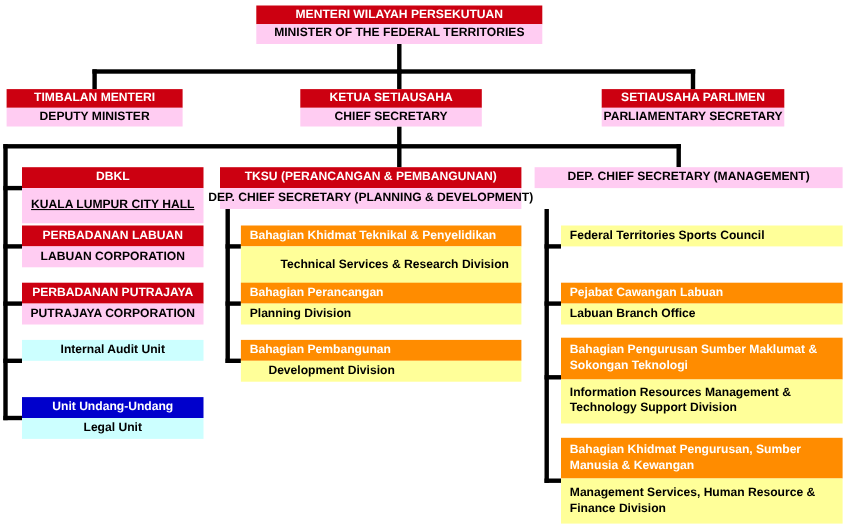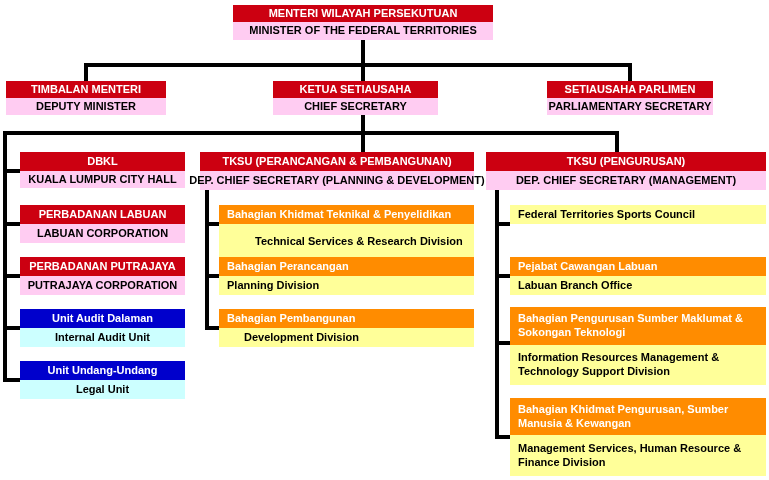--- a/index.html
+++ b/index.html
@@ -68,41 +68,39 @@
     <div class="hd" style="height:17px;">KETUA SETIAUSAHA</div>
     <div class="sub" style="height:17px;">CHIEF SECRETARY</div>
   </div>
   <div class="node theme-red" style="left:547px; top:81px; width:166px;">
     <div class="hd" style="height:17px;">SETIAUSAHA PARLIMEN</div>
     <div class="sub" style="height:17px;">PARLIAMENTARY SECRETARY</div>
   </div>
 
   <div class="node theme-red" style="left:20px; top:152px; width:165px;">
     <div class="hd" style="height:19px;">DBKL</div>
-    <div class="sub" style="height:17px;">KUALA LUMPUR CITY HALL</div>
+    <div class="sub" style="height:32px;text-decoration:underline;">KUALA LUMPUR CITY HALL</div>
   </div>
   <div class="node theme-red" style="left:200px; top:152px; width:274px;">
     <div class="hd" style="height:19px;">TKSU (PERANCANGAN &amp; PEMBANGUNAN)</div>
     <div class="sub" style="height:19px;">DEP. CHIEF SECRETARY (PLANNING &amp; DEVELOPMENT)</div>
   </div>
   <div class="node theme-red" style="left:486px; top:152px; width:280px;">
-    <div class="hd" style="height:19px;">TKSU (PENGURUSAN)</div>
     <div class="sub" style="height:19px;">DEP. CHIEF SECRETARY (MANAGEMENT)</div>
   </div>
 
   <div class="node theme-red" style="left:20px; top:257px; width:165px;">
     <div class="hd" style="height:19px;">PERBADANAN PUTRAJAYA</div>
     <div class="sub" style="height:19px;">PUTRAJAYA CORPORATION</div>
   </div>
   <div class="node theme-red" style="left:20px; top:205px; width:165px;">
     <div class="hd" style="height:19px;">PERBADANAN LABUAN</div>
     <div class="sub" style="height:19px;">LABUAN CORPORATION</div>
   </div>
   <div class="node theme-blue" style="left:20px; top:309px; width:165px;">
-    <div class="hd" style="height:19px;">Unit Audit Dalaman</div>
     <div class="sub" style="height:19px;">Internal Audit Unit</div>
   </div>
   <div class="node theme-blue" style="left:20px; top:361px; width:165px;">
     <div class="hd" style="height:19px;">Unit Undang-Undang</div>
     <div class="sub" style="height:19px;">Legal Unit</div>
   </div>
 
   <div class="node theme-orange" style="left:219px; top:205px; width:255px;">
     <div class="hd" style="height:19px;">Bahagian Khidmat Teknikal &amp; Penyelidikan</div>
     <div class="sub" style="height:36px;padding-left:36px;">Technical Services &amp; Research Division</div>

